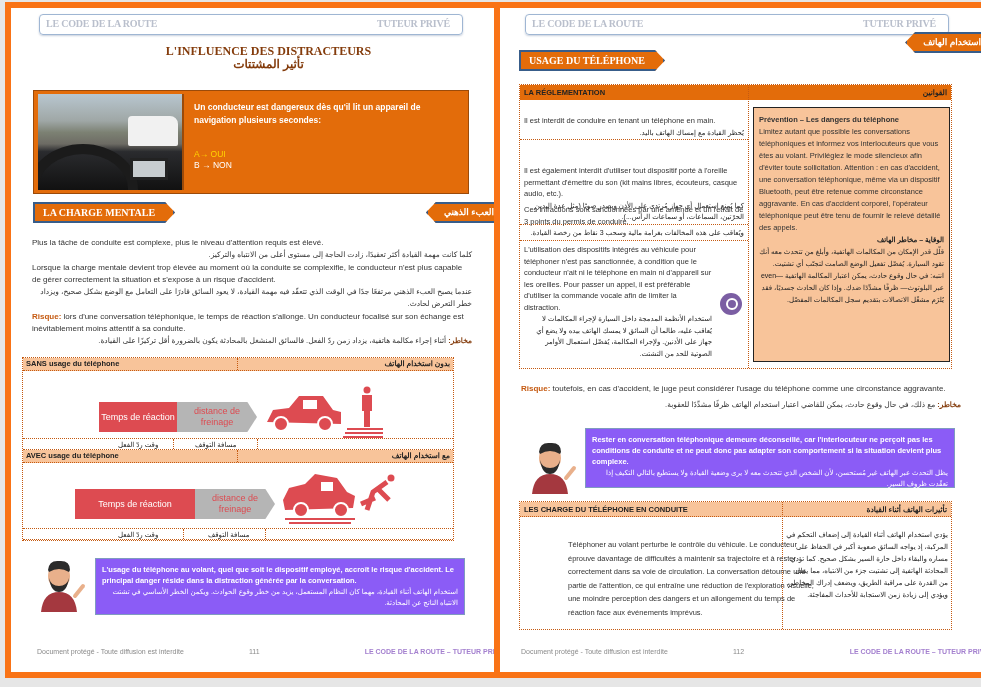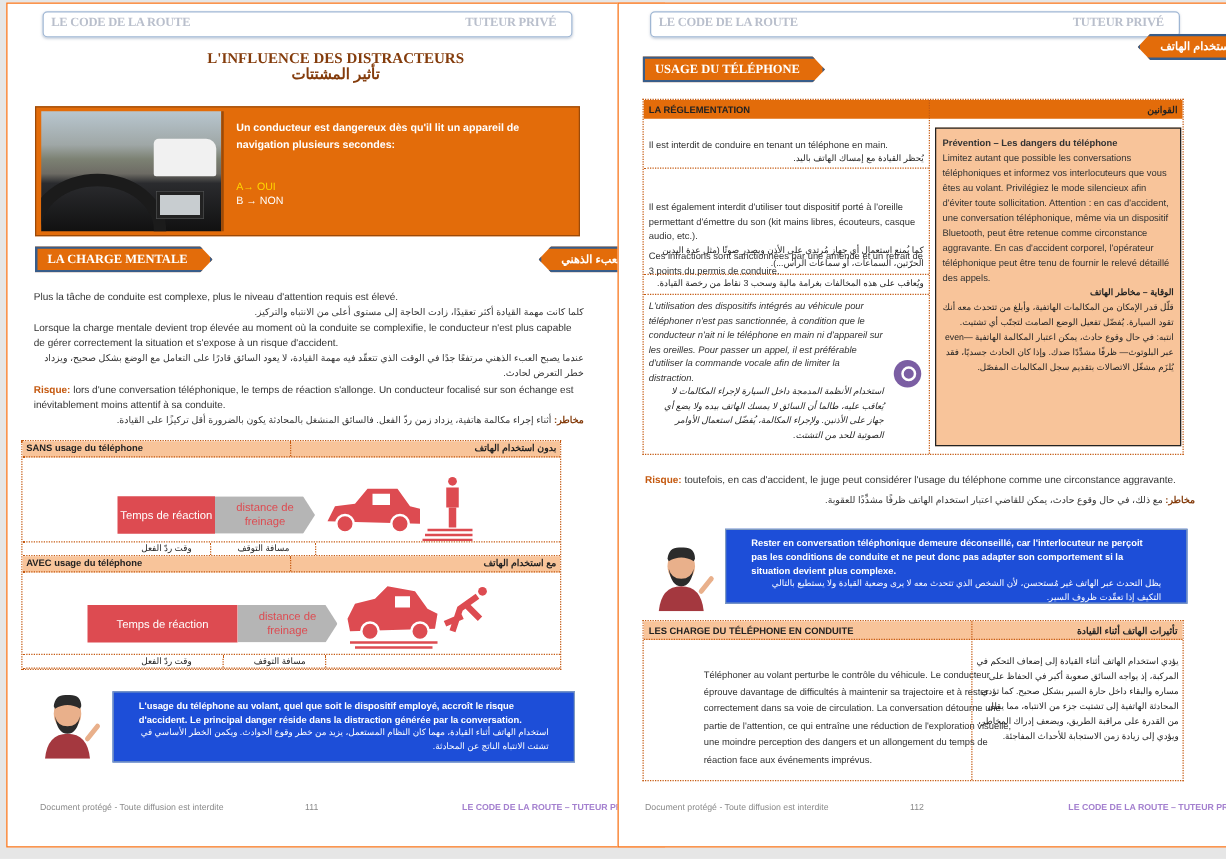--- a/index.html
+++ b/index.html
@@ -1,18 +1,18 @@
 <!DOCTYPE html>
 <html><head>
 <meta charset="utf-8">
 <style>
   * { box-sizing: border-box; margin: 0; padding: 0; }
   html, body { width: 981px; height: 687px; overflow: hidden; background: #e6e6e6; }
   body { position: relative; font-family: "Liberation Sans", sans-serif; color: #222; }
-  .page { position: absolute; top: 2px; width: 527px; height: 676px; background: #fff; border: 1px solid #f97316; overflow: hidden; }
+  .page { position: absolute; top: 2px; width: 527px; height: 676px; background: #fff; border: 6px solid #f97316; overflow: hidden; }
   #page-left { left: 5px; }
   #page-right { left: 494px; }
 
   .hdr { position: absolute; left: 28px; top: 6px; width: 424px; height: 21px; border: 1px solid #9fb6d3; border-radius: 4px; box-shadow: 0 1px 2px rgba(120,140,170,.4); }
   .hdr span { position: absolute; top: 3px; font-family: "Liberation Serif", serif; font-weight: bold; font-size: 10px; color: #b9bfcc; letter-spacing: -0.2px; }
   .hdr .l { left: 6px; } .hdr .r { right: 12px; }
 
   .title-fr { position: absolute; top: 36px; left: 0; width: 100%; text-align: center; font-family: "Liberation Serif", serif; font-weight: bold; font-size: 12px; color: #843c0c; }
   .title-ar { position: absolute; top: 49px; left: 0; width: 100%; text-align: center; font-weight: bold; font-size: 12px; color: #843c0c; }
 
@@ -38,21 +38,21 @@
   .cmp { position: absolute; left: 11px; top: 349px; width: 432px; height: 184px; border: 1px dotted #c55a11; }
   .cmp .bar { position: absolute; left: 0; width: 100%; height: 13px; background: #f8c49a; border-bottom: 1px dotted #c55a11; font-size: 7.5px; font-weight: bold; line-height: 12px; }
   .cmp .bar .l { position: absolute; left: 3px; } .cmp .bar .r { position: absolute; right: 3px; direction: rtl; }
   .cmp .bar .div { position: absolute; left: 214px; top: 0; height: 100%; border-left: 1px dotted #c55a11; }
   .cmp .cap { position: absolute; left: 0; width: 100%; height: 12px; border-top: 1px dotted #c55a11; border-bottom: 1px dotted #c55a11; font-size: 7px; line-height: 11px; }
   .cmp .cap span { position: absolute; direction: rtl; }
   .cmp .cap .sep { position: absolute; top: 0; height: 100%; border-left: 1px dotted #c55a11; }
   .rt { position: absolute; height: 30px; background: #dd4b51; color: #fff; font-size: 9px; text-align: center; display: flex; align-items: center; justify-content: center; line-height: 11px; }
   .fd { position: absolute; height: 30px; background: #b5b5b5; color: #dd4b51; font-size: 9px; text-align: center; display: flex; align-items: center; justify-content: center; line-height: 11px; clip-path: polygon(0 0, 88% 0, 100% 50%, 88% 100%, 0 100%); }
 
-  .callout { position: absolute; background: #1d4ed8; border: 1px solid #7f9bbf; color: #fff; font-size: 7.5px; font-weight: bold; line-height: 11px; padding: 5px 20px; }
+  .callout { position: absolute; background: #8b5cf6; border: 1px solid #7f9bbf; color: #fff; font-size: 7.5px; font-weight: bold; line-height: 11px; padding: 5px 6px; }
   .callout .ar { direction: rtl; text-align: right; display: block; font-weight: normal; font-size: 7px; }
   .avatar { position: absolute; width: 52px; height: 54px; }
 
   .foot { position: absolute; top: 640px; font-size: 7px; color: #8a8a8a; }
   .foot.brand { color: #a480cf; font-weight: bold; }
 
   
   .tbl { position: absolute; left: 19px; top: 76px; width: 433px; height: 285px; border: 1px dotted #c55a11; }
   .tbl .th { position: absolute; left: 0; top: 0; width: 100%; height: 15px; background: #e36c0a; font-size: 7.5px; font-weight: bold; line-height: 15px; color: #222; }
   .tbl .th .l { position: absolute; left: 4px; } .tbl .th .r { position: absolute; right: 4px; direction: rtl; }
@@ -200,21 +200,21 @@
       <span class="ar">يُحظر القيادة مع إمساك الهاتف باليد.</span>
     </div>
     <div class="cell" style="top:55px;margin-top:24px;">
       <span>Il est également interdit d'utiliser tout dispositif porté à l'oreille permettant d'émettre du son (kit mains libres, écouteurs, casque audio, etc.).</span>
       <span class="ar">كما يُمنع استعمال أي جهاز مُرتدى على الأذن ويصدر صوتًا (مثل عدة اليدين الحرّتين، السماعات، أو سماعات الرأس...).</span>
     </div>
     <div class="cell" style="top:118px;">
       <span>Ces infractions sont sanctionnées par une amende et un retrait de 3 points du permis de conduire.</span>
       <span class="ar">ويُعاقب على هذه المخالفات بغرامة مالية وسحب 3 نقاط من رخصة القيادة.</span>
     </div>
-    <div class="cell" style="top:158px;width:196px;border-bottom:none;font-style:italic;">
+    <div class="cell" style="top:158px;width:196px;border-bottom:none;">
       <span>L'utilisation des dispositifs intégrés au véhicule pour téléphoner n'est pas sanctionnée, à condition que le conducteur n'ait ni le téléphone en main ni d'appareil sur les oreilles. Pour passer un appel, il est préférable d'utiliser la commande vocale afin de limiter la distraction.</span>
       <span class="ar">استخدام الأنظمة المدمجة داخل السيارة لإجراء المكالمات لا يُعاقب عليه، طالما أن السائق لا يمسك الهاتف بيده ولا يضع أي جهاز على الأذنين. ولإجراء المكالمة، يُفضّل استعمال الأوامر الصوتية للحد من التشتت.</span>
     </div>
     <div class="pin"></div>
     <div class="prev">
       <b>Prévention – Les dangers du téléphone</b><br>
       <span>Limitez autant que possible les conversations téléphoniques et informez vos interlocuteurs que vous êtes au volant. Privilégiez le mode silencieux afin d'éviter toute sollicitation. Attention : en cas d'accident, une conversation téléphonique, même via un dispositif Bluetooth, peut être retenue comme circonstance aggravante. En cas d'accident corporel, l'opérateur téléphonique peut être tenu de fournir le relevé détaillé des appels.</span>
       <b class="ar">الوقاية – مخاطر الهاتف</b>
       <span class="ar">قلّل قدر الإمكان من المكالمات الهاتفية، وأبلغ من تتحدث معه أنك تقود السيارة. يُفضّل تفعيل الوضع الصامت لتجنّب أي تشتيت. انتبه: في حال وقوع حادث، يمكن اعتبار المكالمة الهاتفية —even عبر البلوتوث— ظرفًا مشدِّدًا ضدك. وإذا كان الحادث جسديًا، فقد يُلزَم مشغّل الاتصالات بتقديم سجل المكالمات المفصّل.</span>
     </div>

